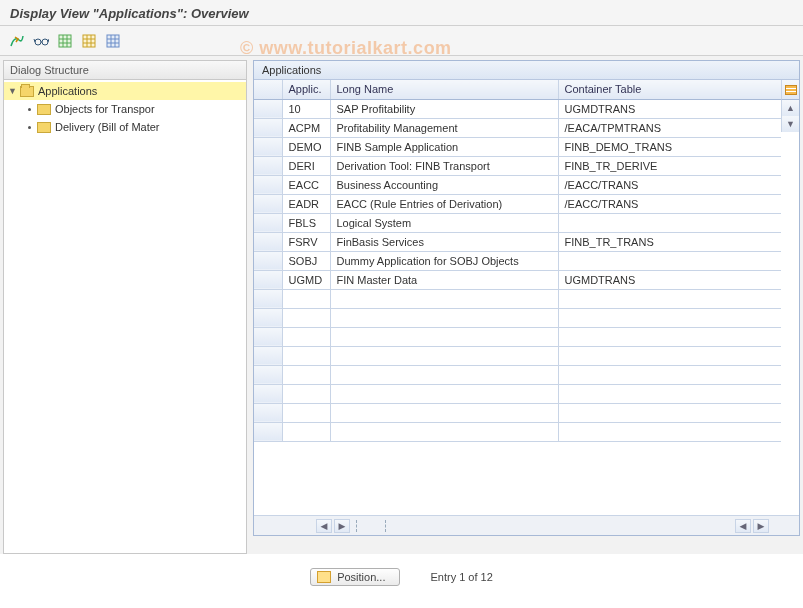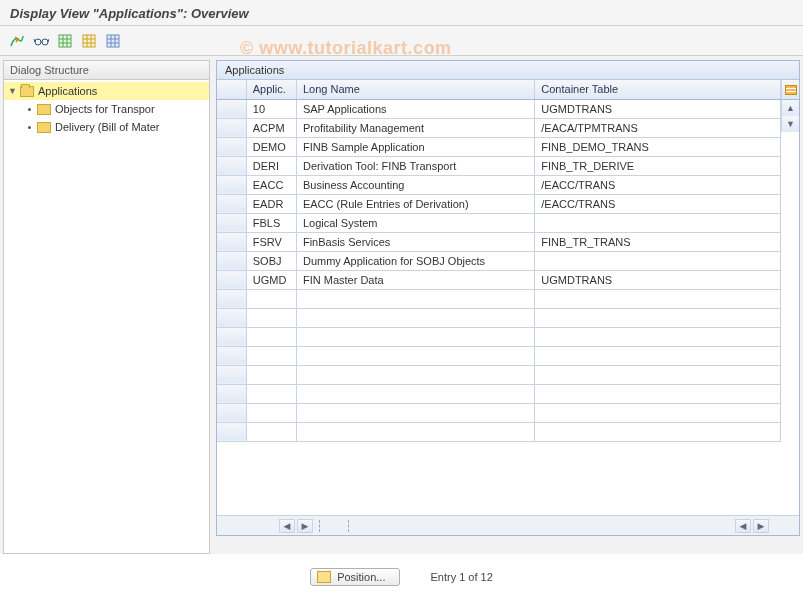--- a/index.html
+++ b/index.html
@@ -53,21 +53,21 @@
     z-index: 50;
   }
   .main {
     display: flex;
     height: 498px;
     background: #f2f2f2;
     padding: 4px 3px 0 3px;
   }
   
   .tree-panel {
-    width: 207px;
+    width: 244px;
     border: 1px solid #c8c8c8;
     background: #fff;
     margin-right: 6px;
     display: flex;
     flex-direction: column;
   }
   .tree-header {
     background: linear-gradient(#f8f8f8,#e8e8e8);
     border-bottom: 1px solid #c8c8c8;
     padding: 3px 6px;
@@ -261,21 +261,21 @@
                 <th></th>
                 <th>Applic.</th>
                 <th>Long Name</th>
                 <th>Container Table</th>
               </tr>
             </thead>
             <tbody id="grid-body">
                 <tr>
                   <td class="rownum"></td>
                   <td>10</td>
-                  <td>SAP Applications</td>
+                  <td>SAP Profitability</td>
                   <td>UGMDTRANS</td>
                 </tr>
                 <tr>
                   <td class="rownum"></td>
                   <td>ACPM</td>
                   <td>Profitability Management</td>
                   <td>/EACA/TPMTRANS</td>
                 </tr>
                 <tr>
                   <td class="rownum"></td>

